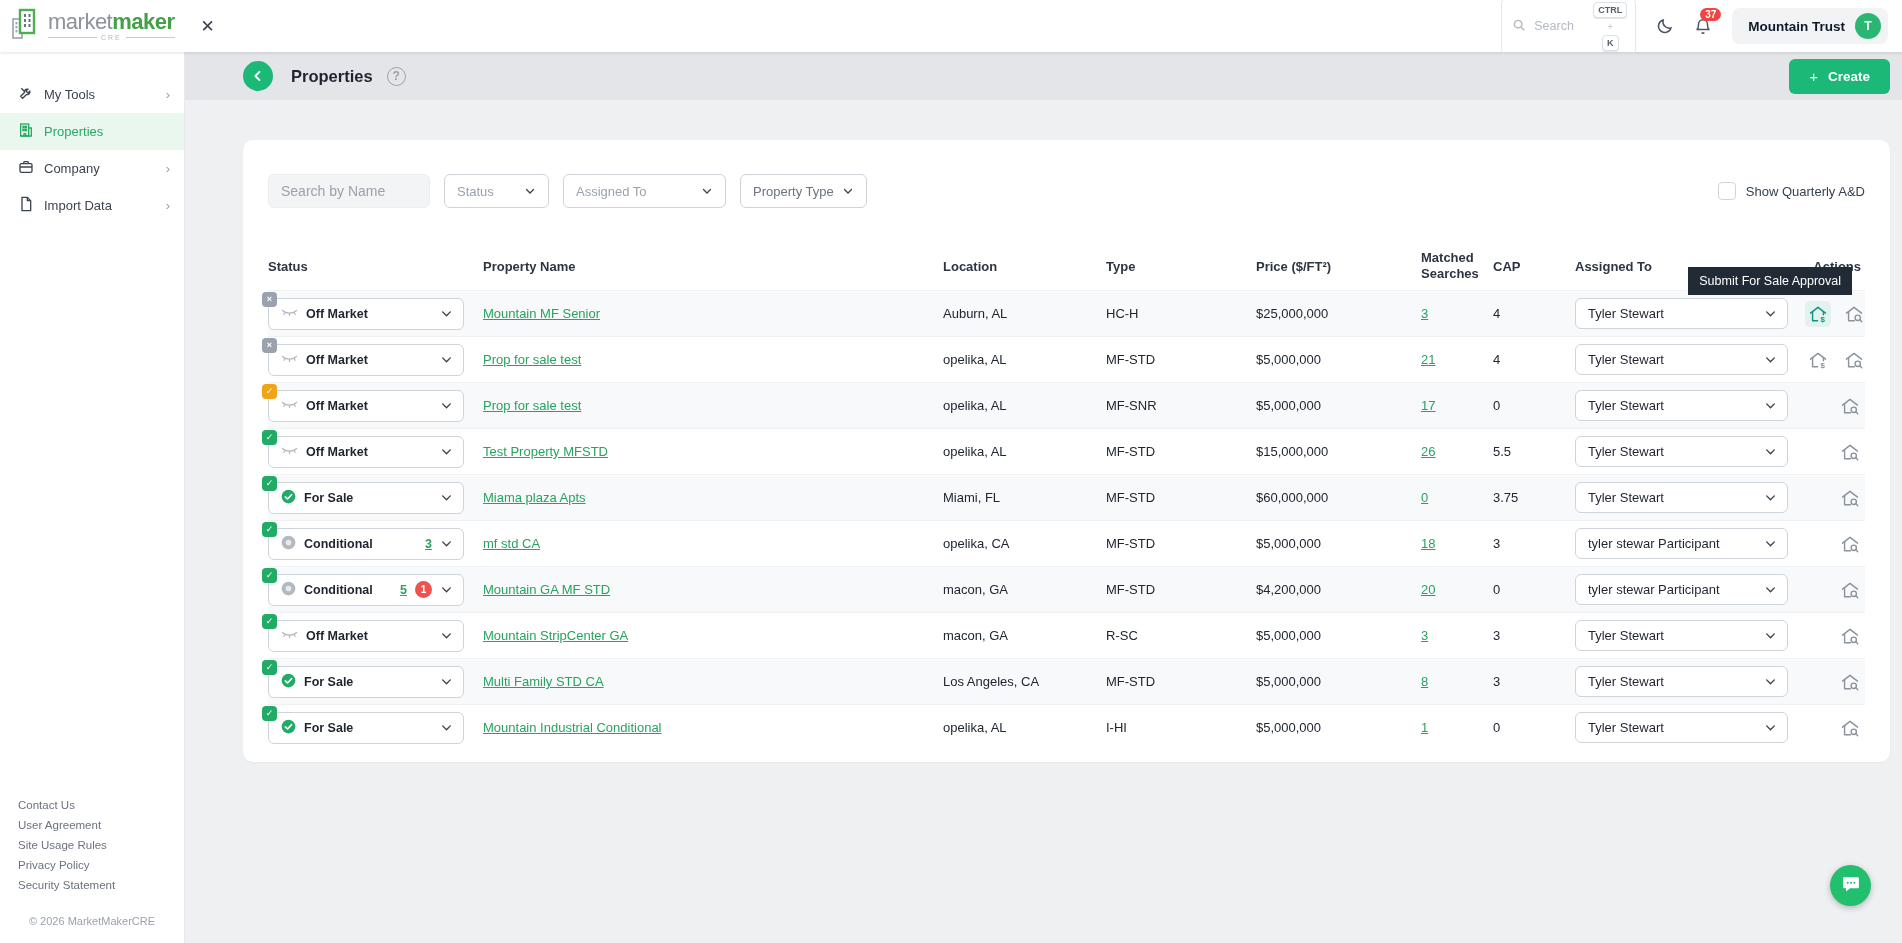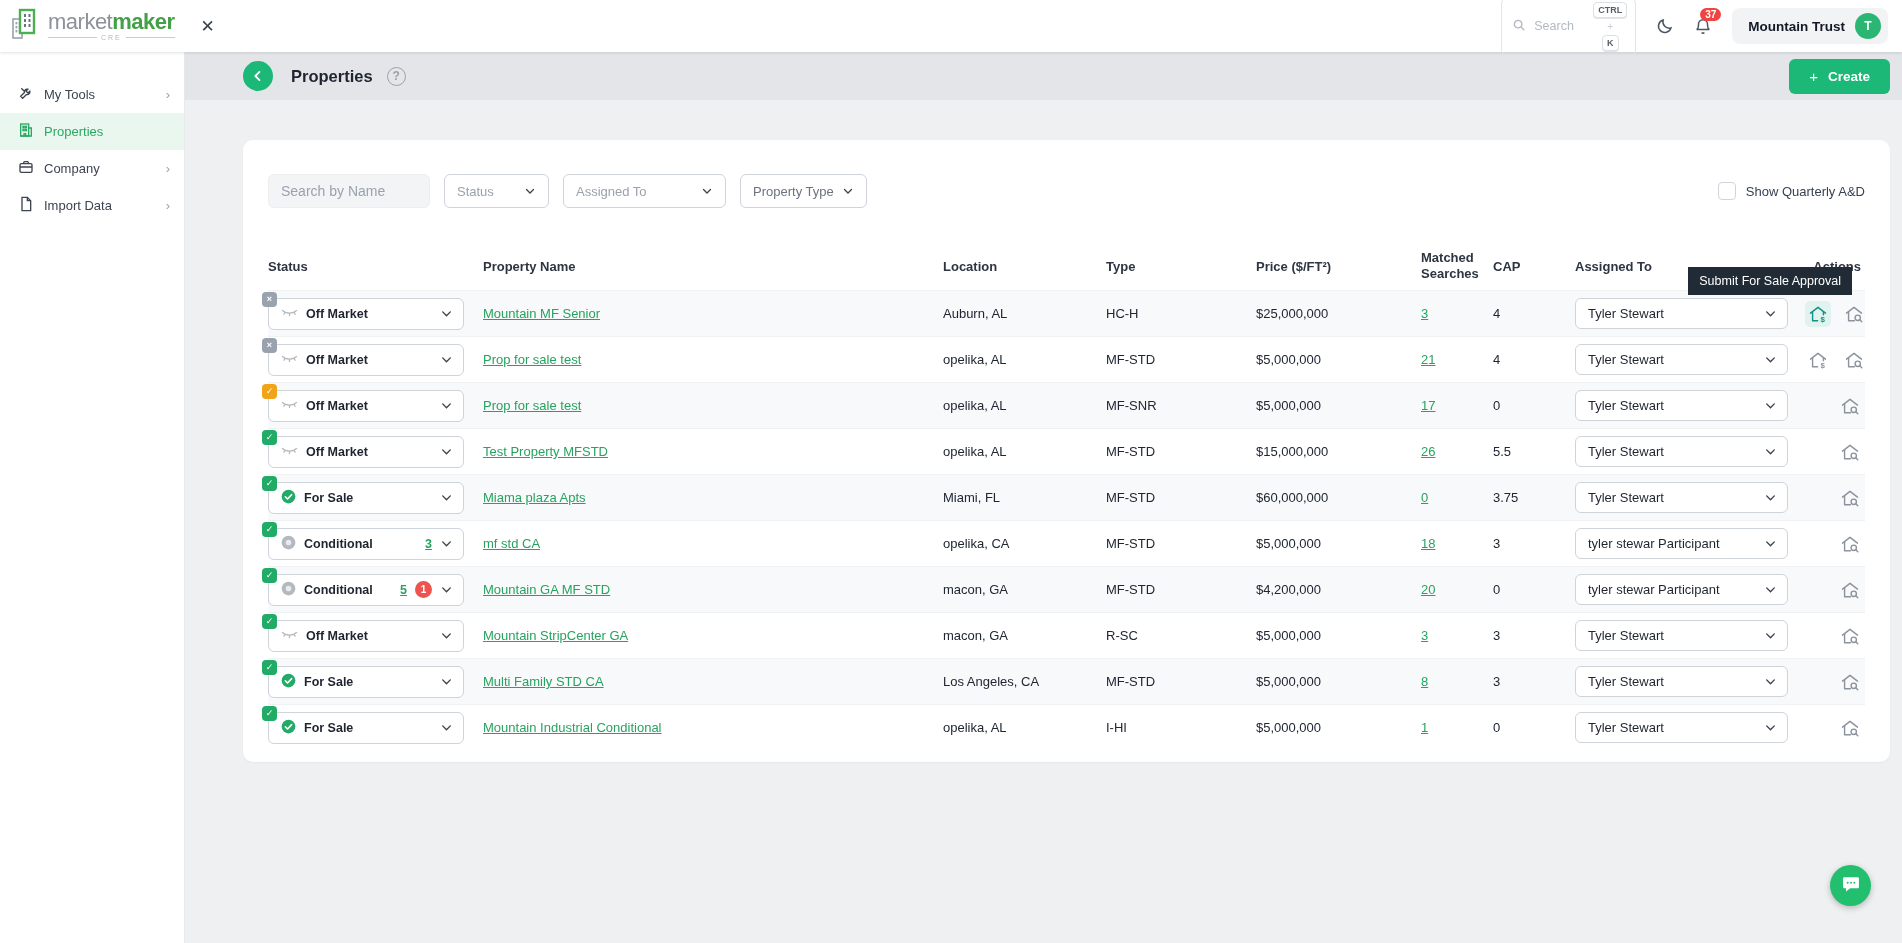--- a/index.html
+++ b/index.html
@@ -211,20 +211,28 @@
       <span>
         <svg width="16" height="16" viewBox="0 0 24 24" fill="none" stroke="#3c4450" stroke-width="2">
             <path d="M6 2h8l5 5v15H6z"></path>
             <path d="M14 2v5h5"></path>
           </svg>
       </span>
       <span>Import Data</span>
       <span class="chev">›</span>
     </div>
 
+    <div class="sidebar-footer">
+      <span class="foot-link">Contact Us</span>
+      <span class="foot-link">User Agreement</span>
+      <span class="foot-link">Site Usage Rules</span>
+      <span class="foot-link">Privacy Policy</span>
+      <span class="foot-link">Security Statement</span>
+      <span class="copyright">© 2026 MarketMakerCRE</span>
+    </div>
   </aside>
 
   <main>
     <div class="page-header">
       <button class="back-btn">
         <svg width="14" height="14" viewBox="0 0 24 24" fill="none" stroke="#fff" stroke-width="3.2" stroke-linecap="round" stroke-linejoin="round">
             <polyline points="14.5,5 7.5,12 14.5,19"></polyline>
           </svg>
       </button>
       <span class="page-title">Properties</span>

